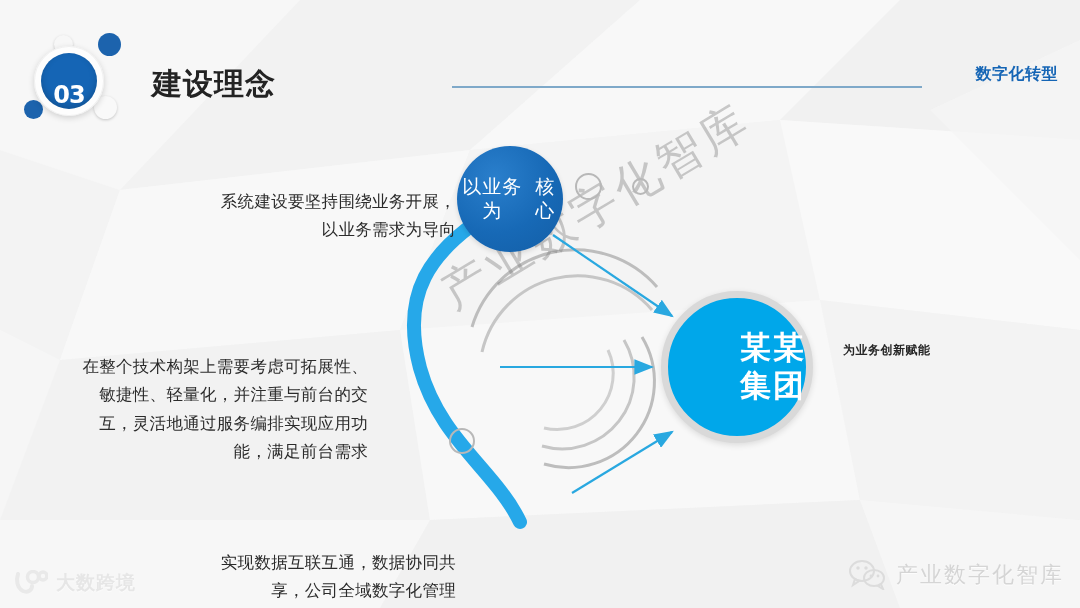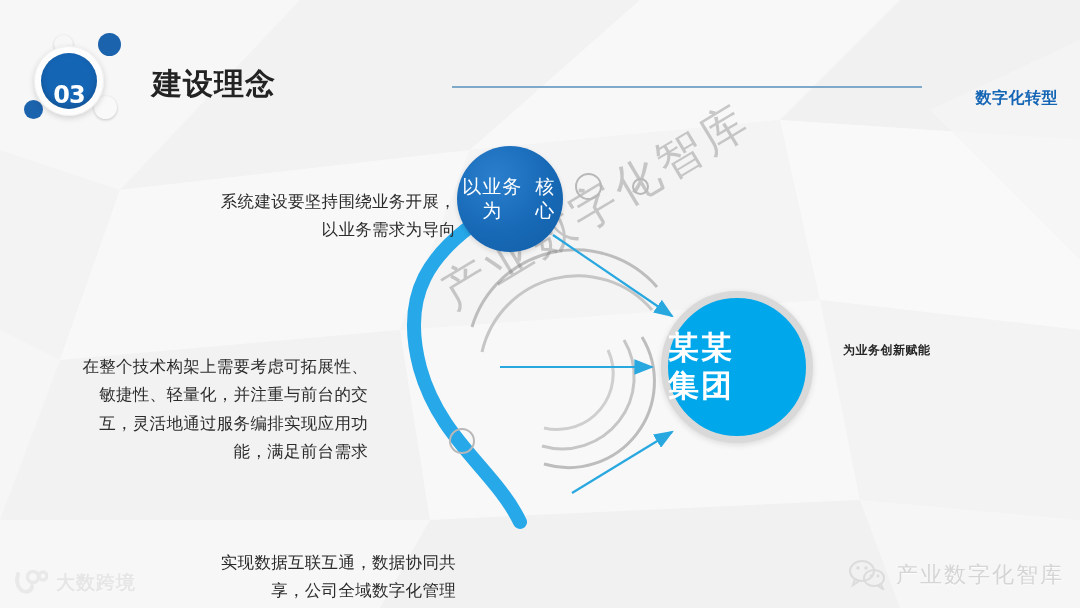--- a/index.html
+++ b/index.html
@@ -91,21 +91,21 @@
     position: absolute;
     left: 452px;
     top: 86px;
     width: 470px;
     height: 2px;
     background: #7fa9c9;
   }
   .header-right {
     position: absolute;
     right: 22px;
-    top: 88px;
+    top: 64px;
     font-size: 16px;
     font-weight: bold;
     color: #1565b5;
     letter-spacing: 0.5px;
   }
 
   
   .watermark-diagonal {
     position: absolute;
     left: 430px;
@@ -163,21 +163,21 @@
     left: 661px;
     top: 291px;
     width: 152px;
     height: 152px;
     border-radius: 50%;
     background: #00a7ea;
     border: 7px solid #d9d9d9;
     box-sizing: border-box;
     display: flex;
     flex-direction: column;
-    align-items: flex-start;
+    align-items: flex-end;
     justify-content: center;
     color: #ffffff;
     font-size: 31px;
     font-weight: bold;
     line-height: 1.22;
     letter-spacing: 2px;
     box-shadow: 0 2px 6px rgba(0,0,0,0.12);
   }
 
   

